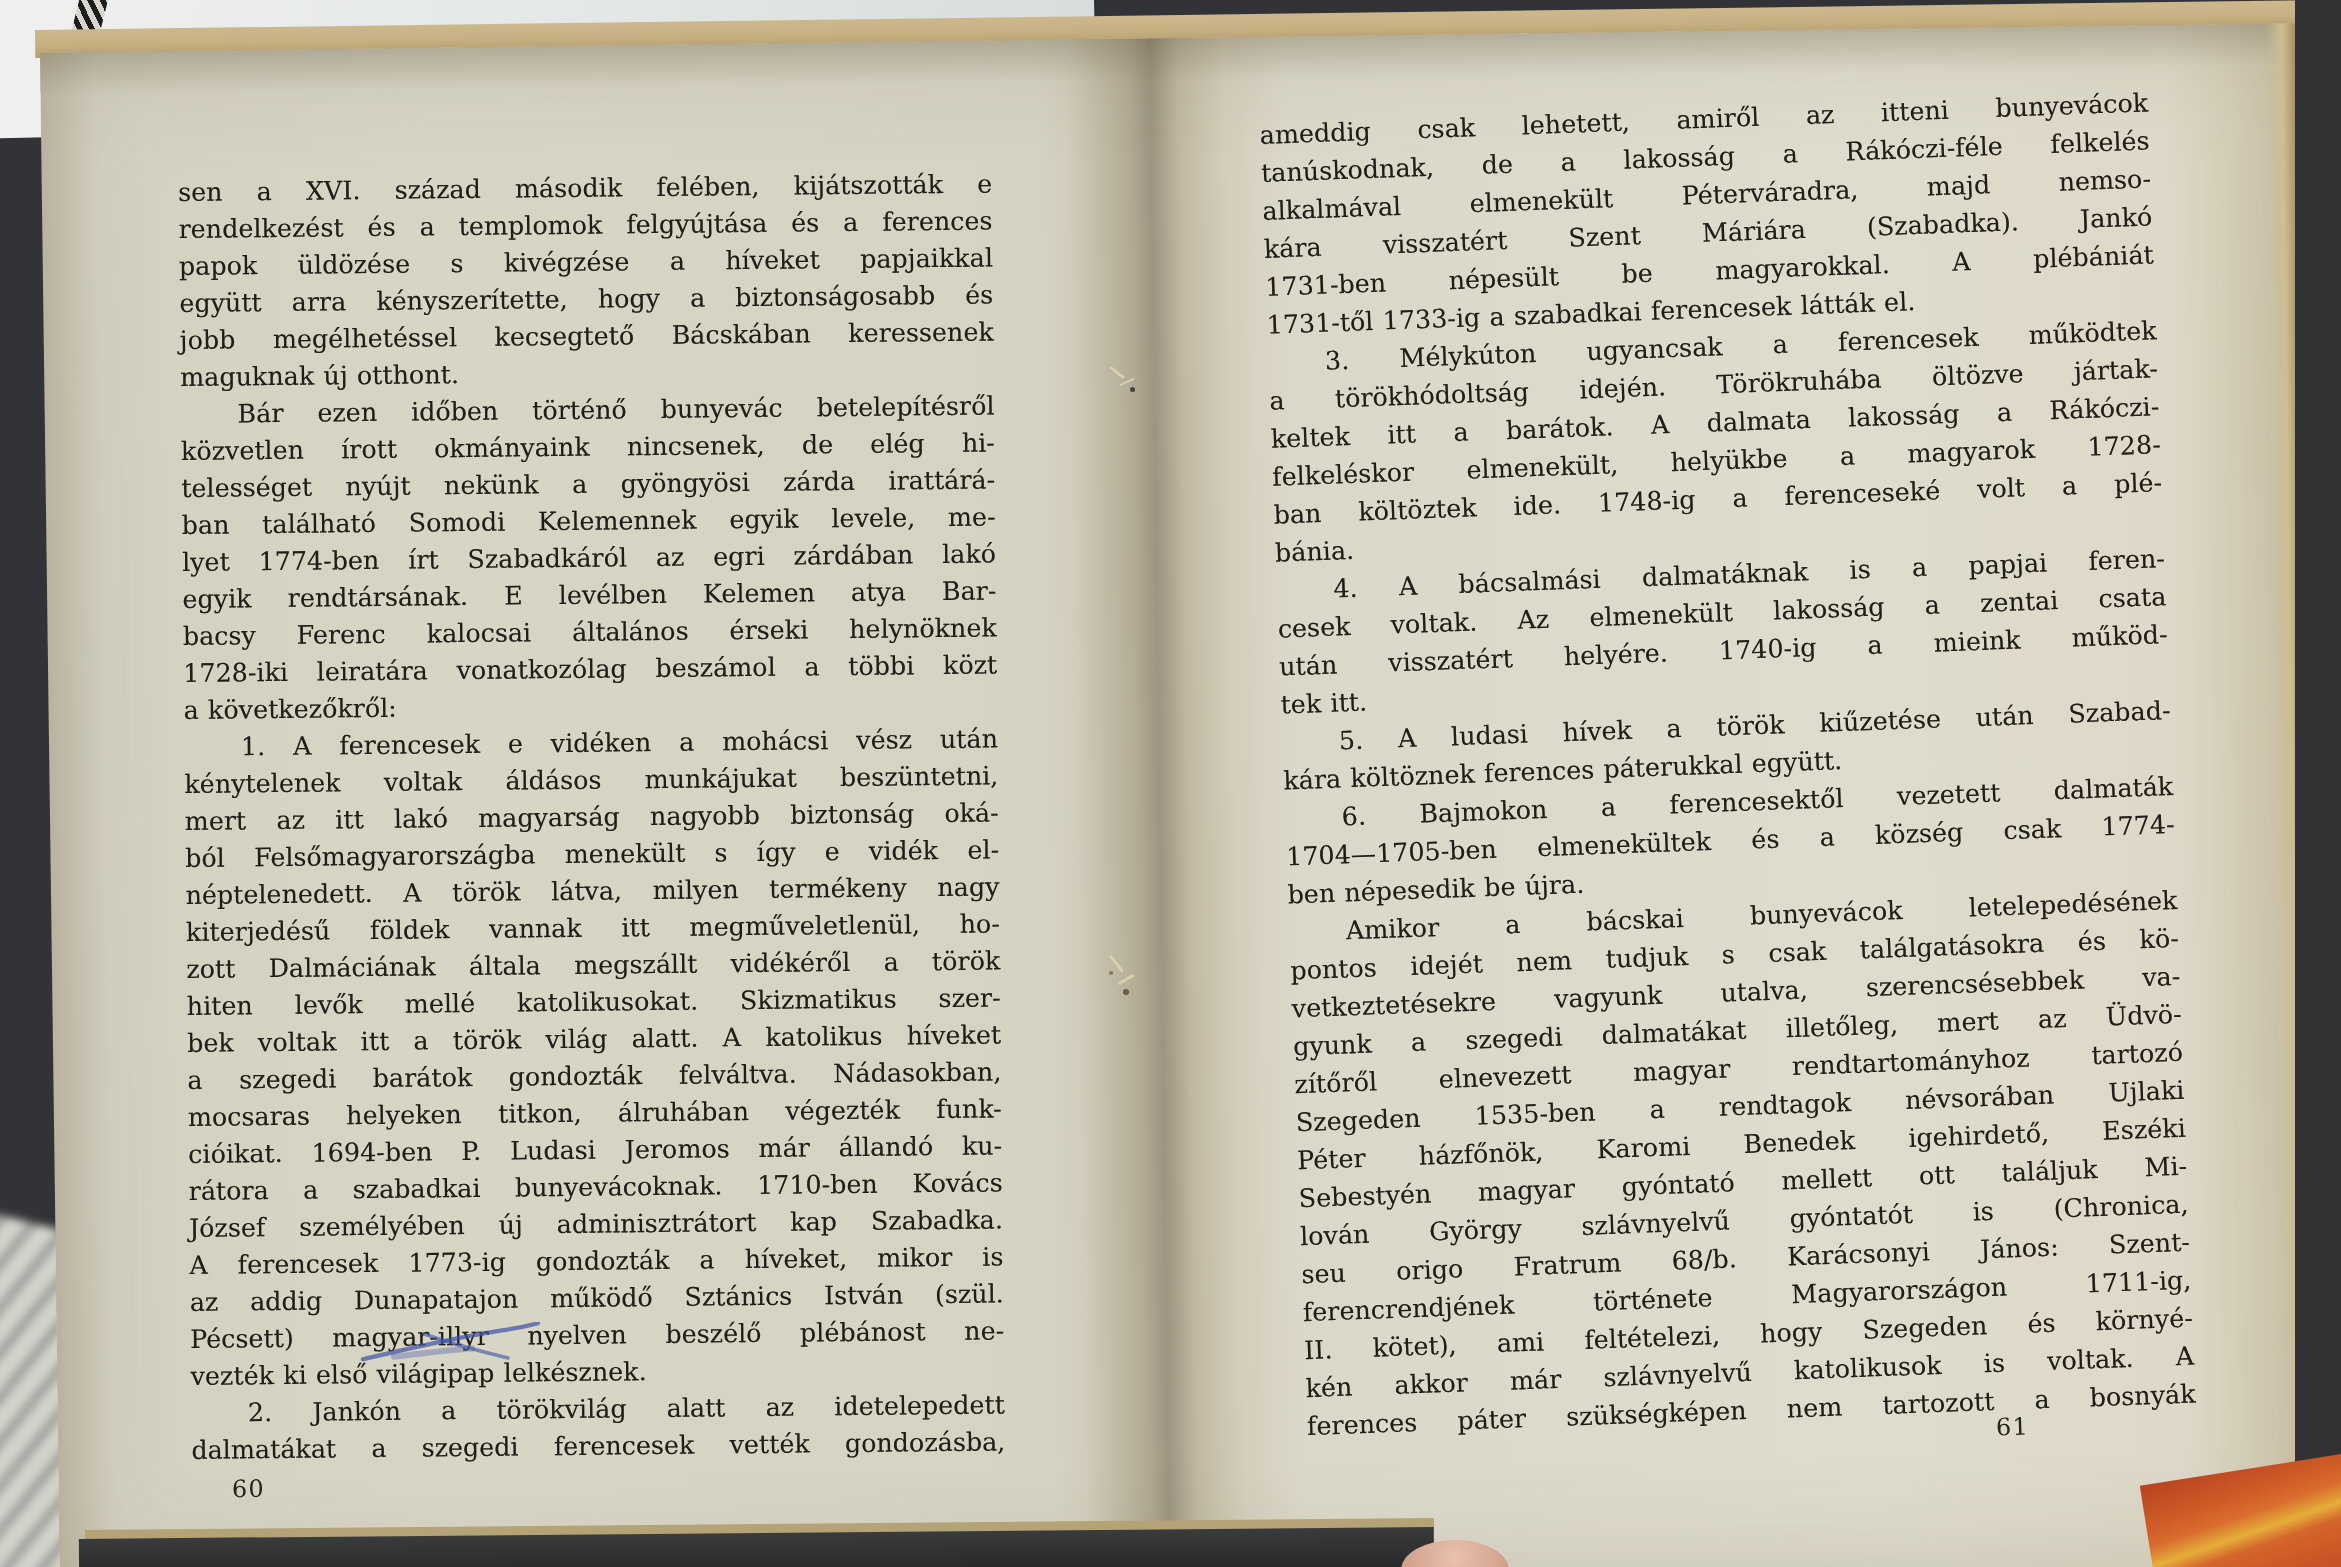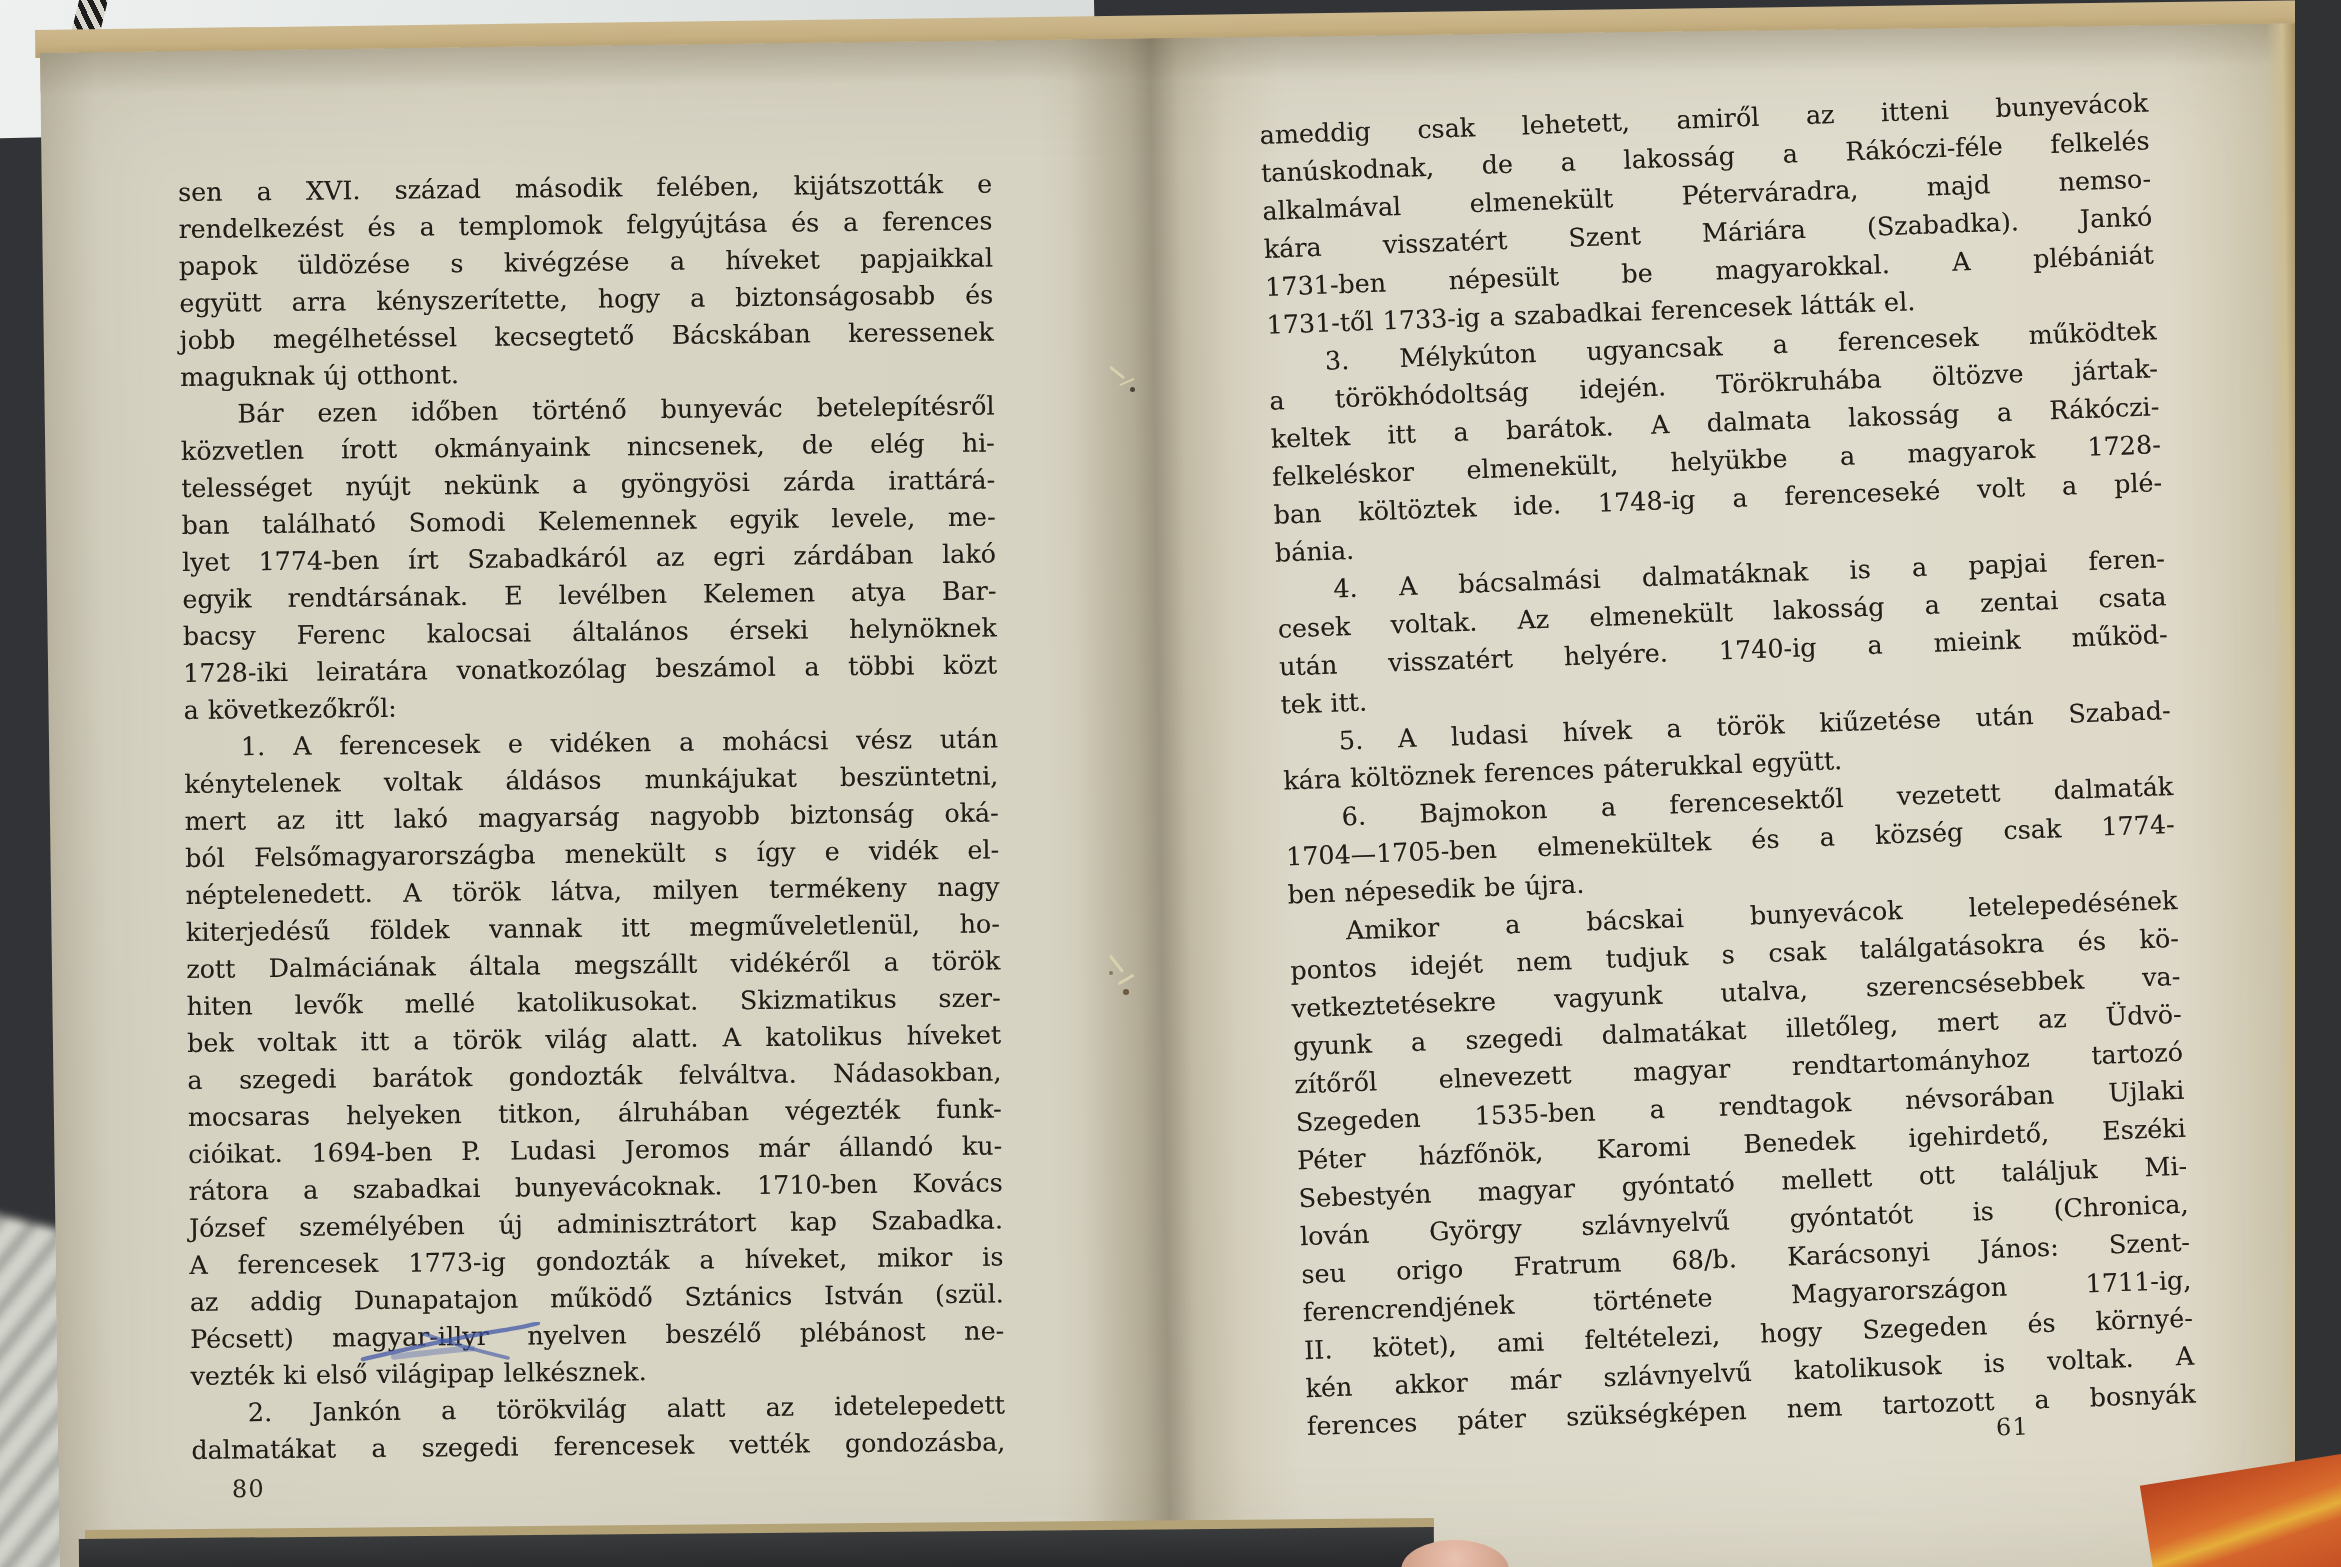--- a/index.html
+++ b/index.html
@@ -168,21 +168,21 @@
       <div class="line">Péter házfőnök, Karomi Benedek igehirdető, Eszéki</div>
       <div class="line">Sebestyén magyar gyóntató mellett ott találjuk Mi-</div>
       <div class="line">lován György szlávnyelvű gyóntatót is (Chronica,</div>
       <div class="line">seu origo Fratrum 68/b. Karácsonyi János: Szent-</div>
       <div class="line">ferencrendjének története Magyarországon 1711-ig,</div>
       <div class="line">II. kötet), ami feltételezi, hogy Szegeden és környé-</div>
       <div class="line">kén akkor már szlávnyelvű katolikusok is voltak. A</div>
       <div class="line">ferences páter szükségképen nem tartozott a bosnyák</div>
     </div>
 
-  <div class="page-num pn-left">80</div>
+  <div class="page-num pn-left">60</div>
   <div class="page-num pn-right">61</div>
 
   <svg class="ink-mark" width="200" height="48" viewBox="0 0 330 80">
     <path d="M8,62 C70,48 160,26 240,14 C265,10 285,6 300,2" fill="none" stroke="#3d55a5" stroke-width="7" stroke-linecap="round" opacity="0.72"></path>
     <path d="M110,20 C150,34 200,48 250,60" fill="none" stroke="#3d55a5" stroke-width="6" stroke-linecap="round" opacity="0.62"></path>
     <path d="M60,58 C110,52 150,46 190,44" fill="none" stroke="#3d55a5" stroke-width="10" stroke-linecap="round" opacity="0.35"></path>
   </svg>
 
   <div class="bottom-page-edge"></div>
   <div class="bottom-dark"></div>

